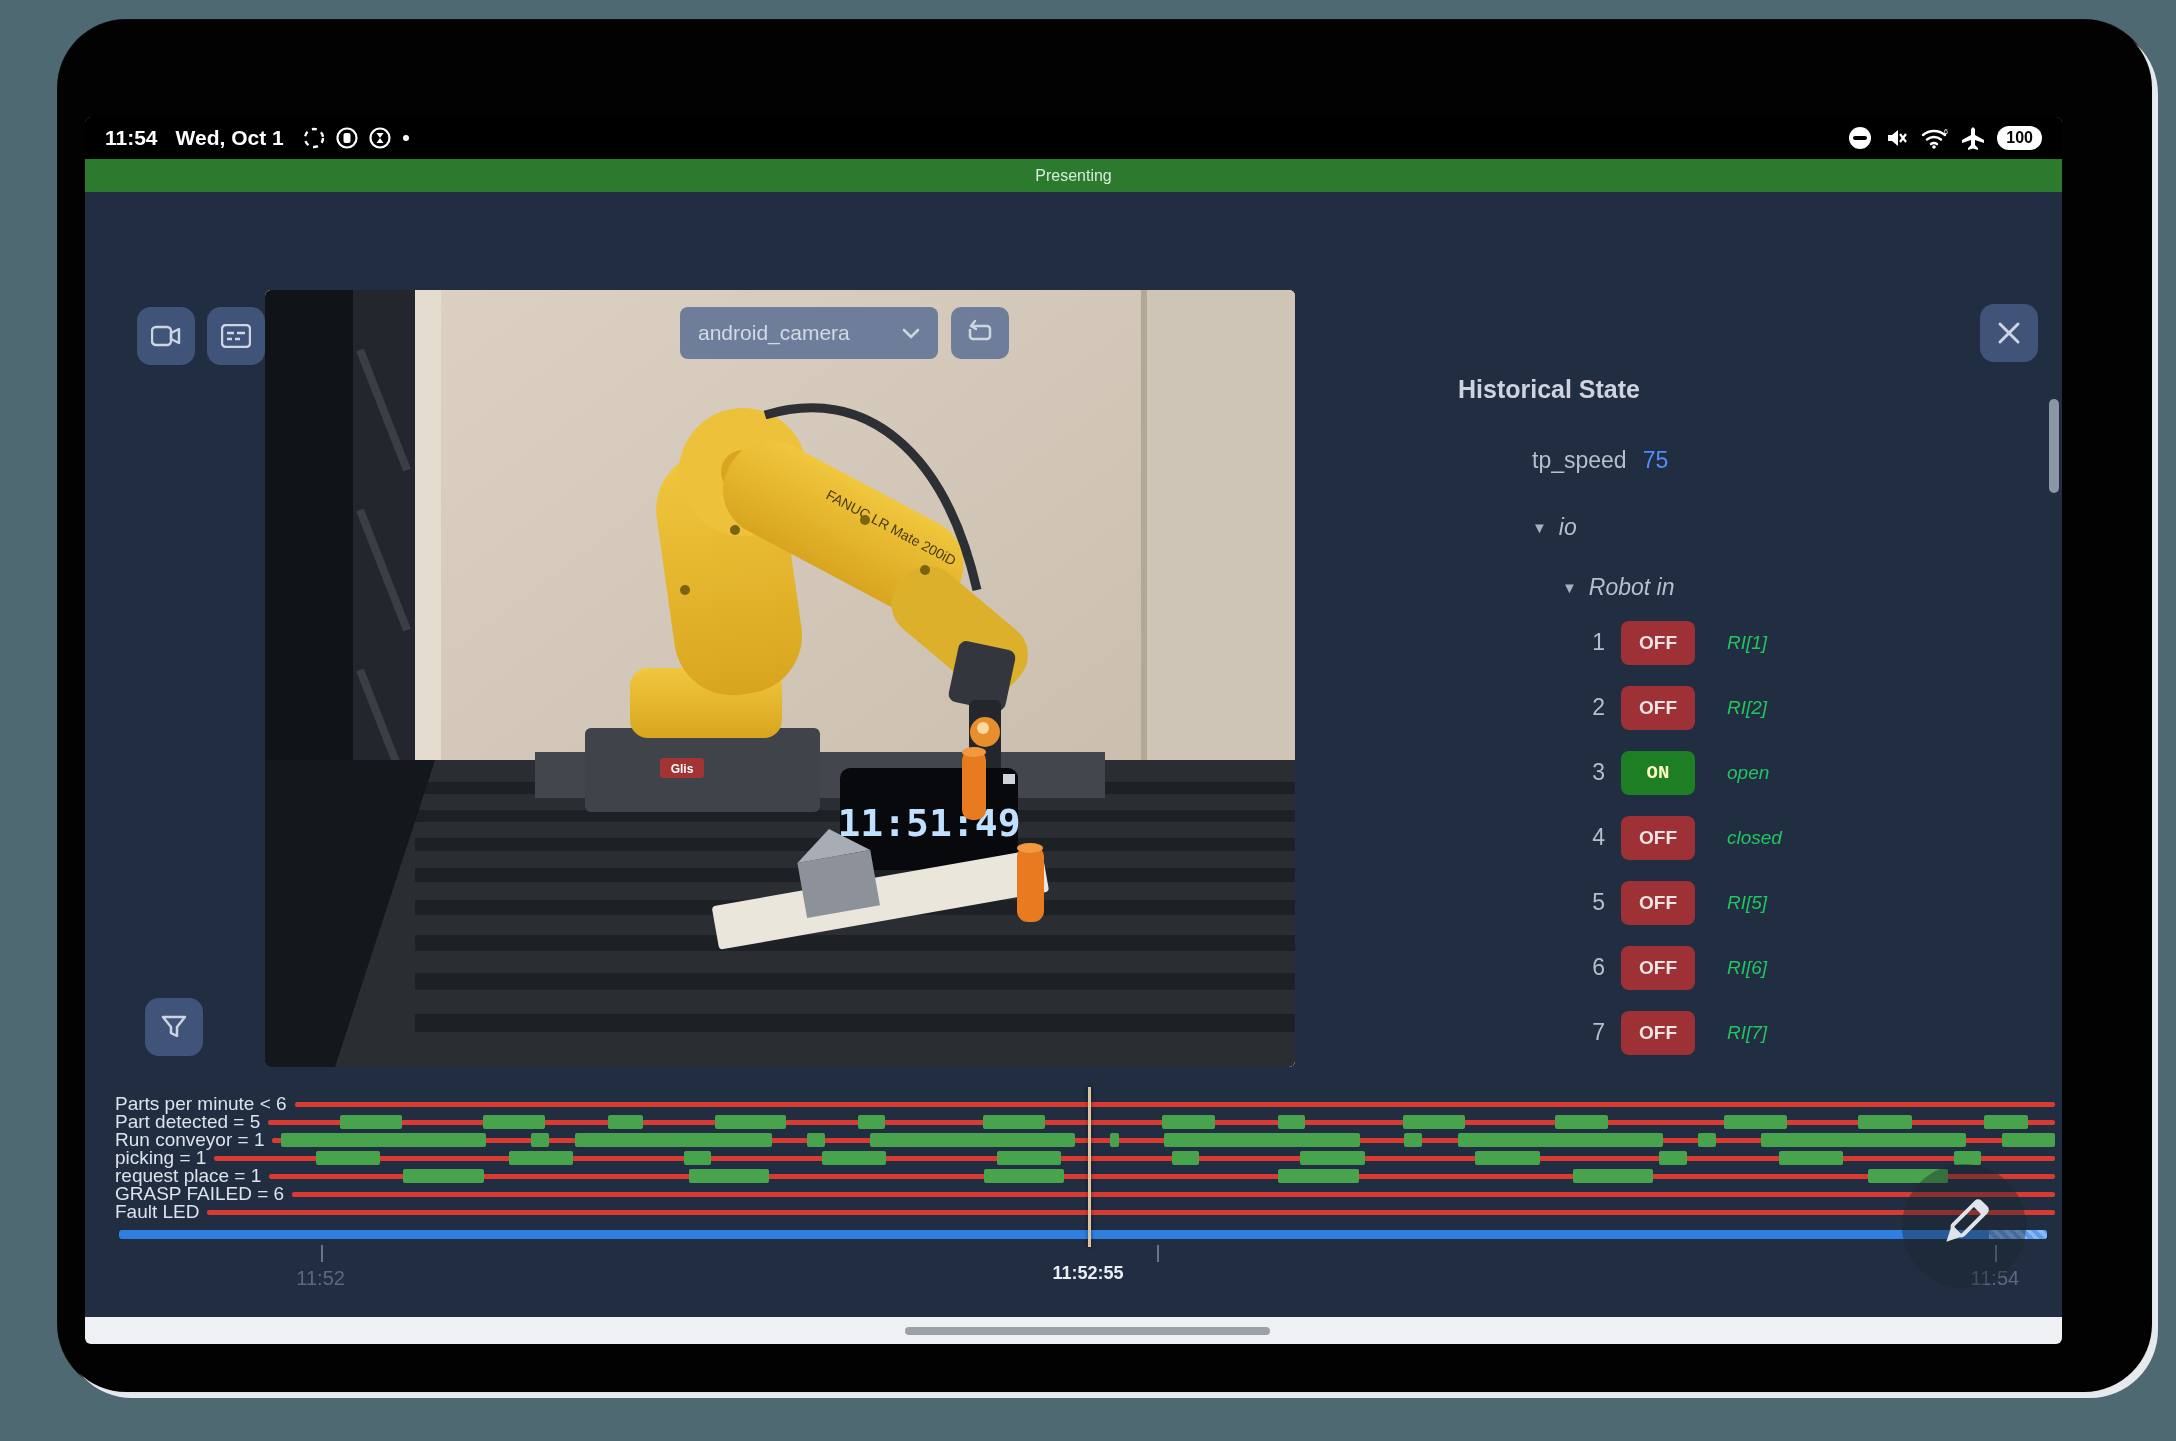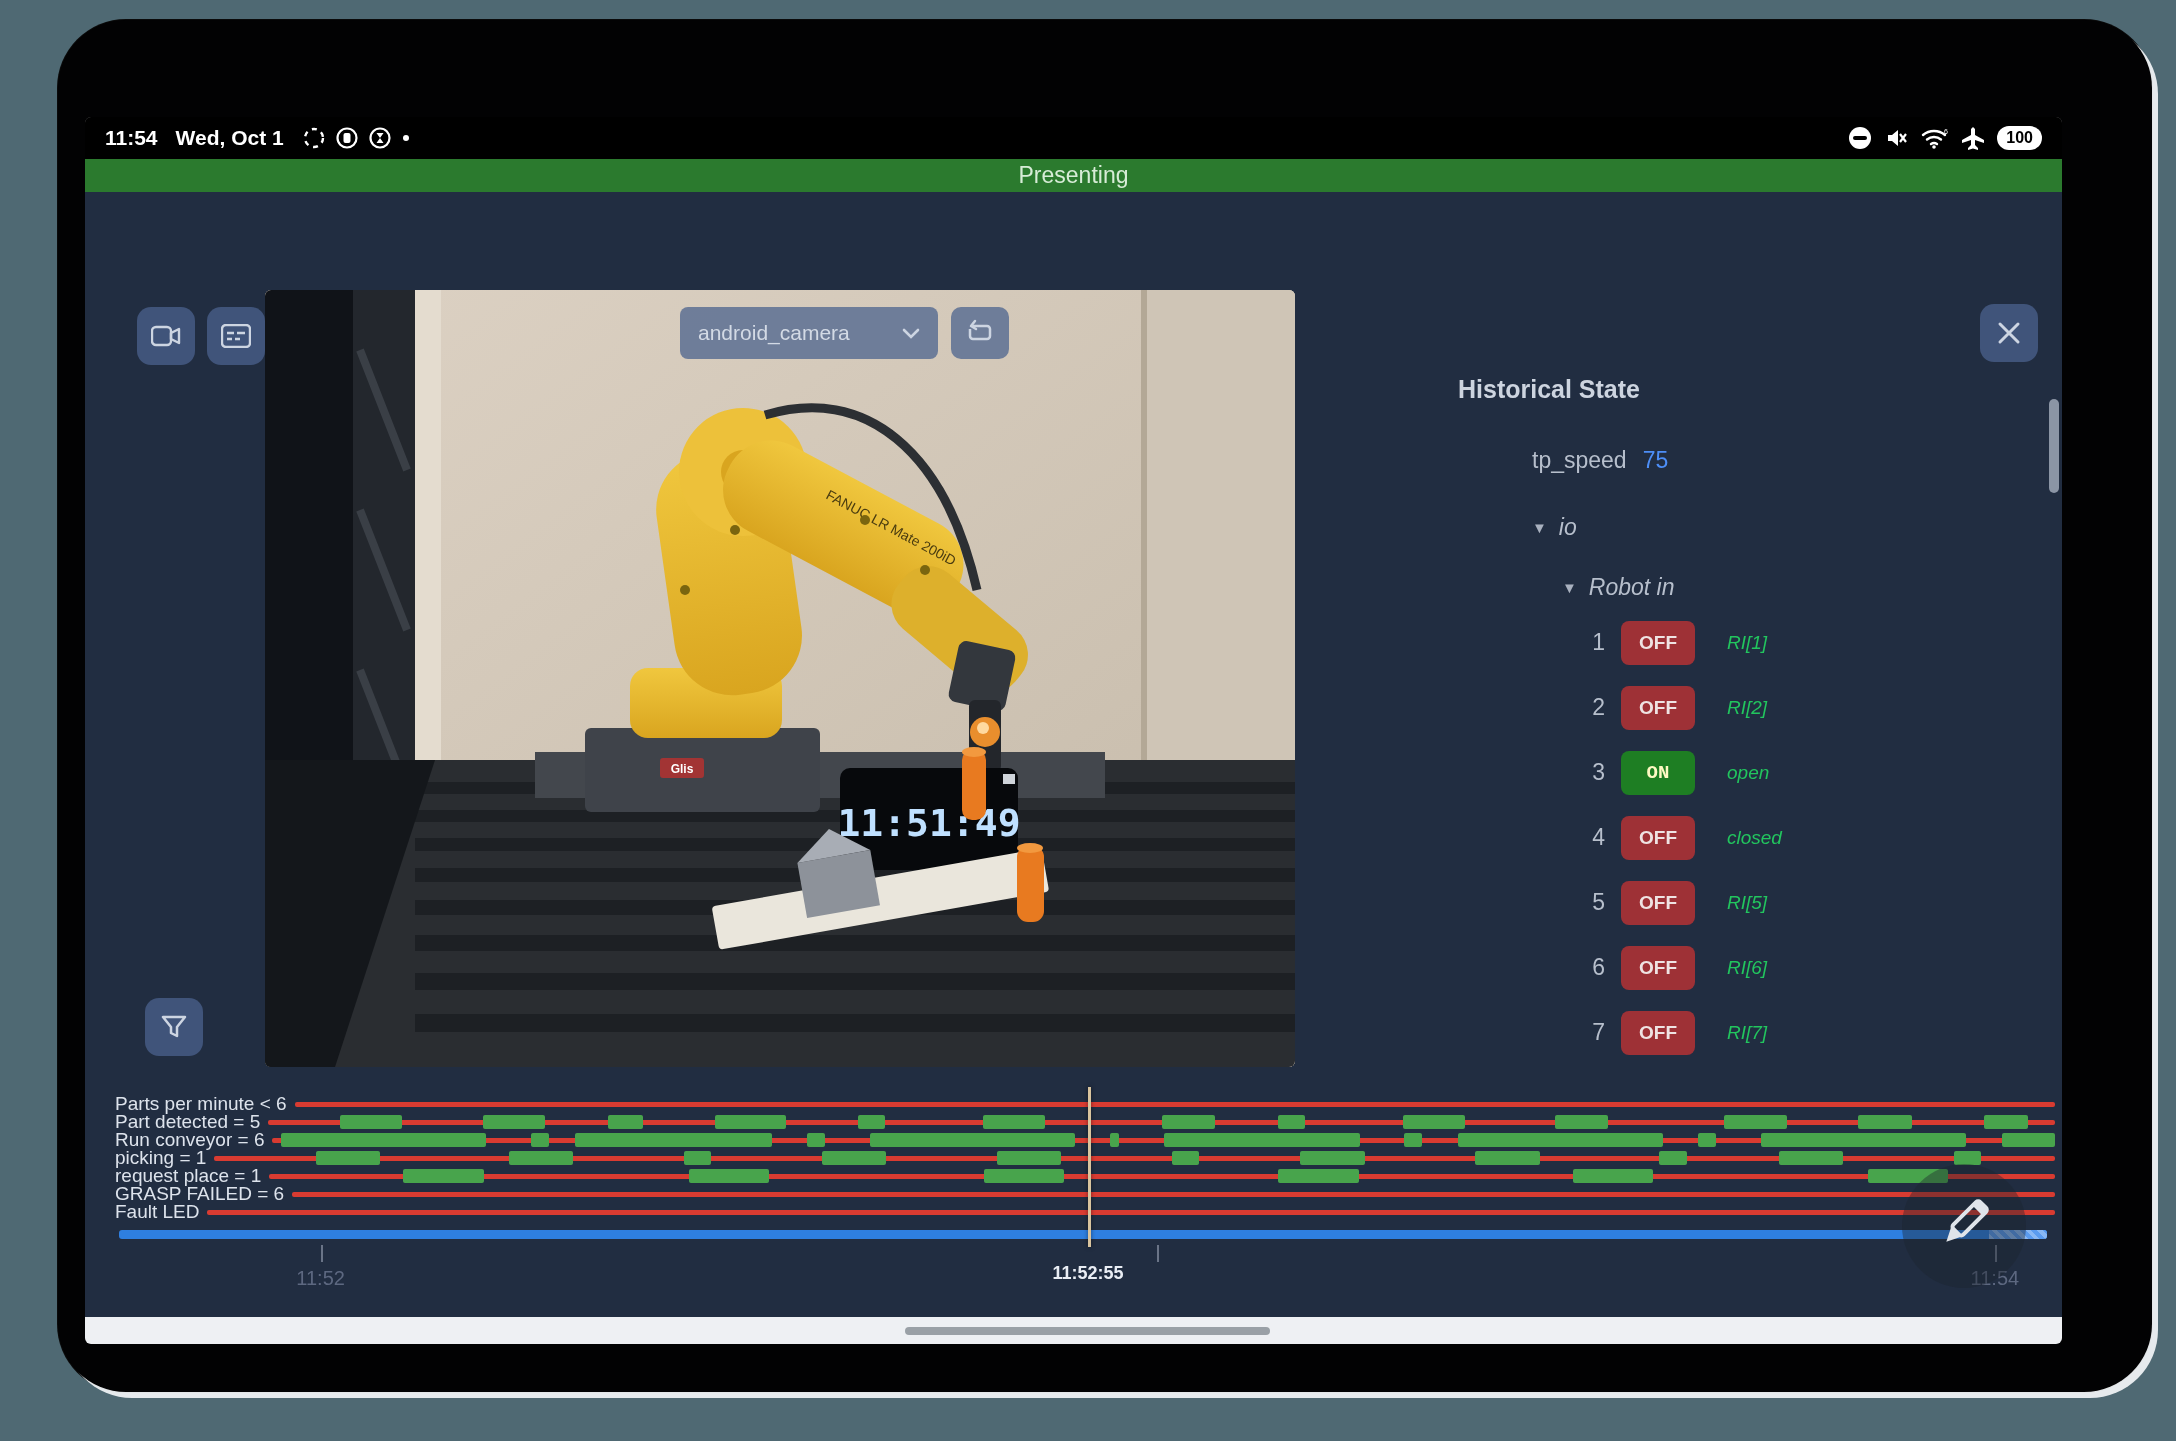--- a/index.html
+++ b/index.html
@@ -38,21 +38,21 @@
   .sb-right{gap:11px;}
   .sb-ico svg{display:block;}
   .battery{
     background:#fff;color:#000;font-weight:bold;font-size:16px;
     border-radius:13px;padding:2px 9px;line-height:20px;
   }
   
   .banner{
     position:absolute;left:0;top:42px;width:100%;height:33px;
     background:var(--banner-green);display:flex;align-items:center;justify-content:center;
-    color:#d7ecd7;font-size:23px;
+    color:#d7ecd7;font-size:16px;
   }
   
   .app{position:absolute;left:0;top:75px;width:100%;height:1125px;background:var(--app-bg);}
   .sq-btn{
     position:absolute;width:58px;height:58px;border-radius:14px;
     background:var(--button-slate);display:flex;align-items:center;justify-content:center;
   }
   .sq-btn svg{display:block;}
   
   .video{
@@ -381,21 +381,21 @@
                 <span class="seg" style="left: 50%; width: 3%;"></span>
                 <span class="seg" style="left: 56.5%; width: 1.5%;"></span>
                 <span class="seg" style="left: 63.5%; width: 3.5%;"></span>
                 <span class="seg" style="left: 72%; width: 3%;"></span>
                 <span class="seg" style="left: 81.5%; width: 3.5%;"></span>
                 <span class="seg" style="left: 89%; width: 3%;"></span>
                 <span class="seg" style="left: 96%; width: 2.5%;"></span>
               </span>
             </div>
             <div class="t-row">
-              <span class="t-label">Run conveyor = 6</span>
+              <span class="t-label">Run conveyor = 1</span>
               <span class="t-track">
                 <span class="seg" style="left: 0.5%; width: 11.5%;"></span>
                 <span class="seg" style="left: 14.5%; width: 1%;"></span>
                 <span class="seg" style="left: 17%; width: 11%;"></span>
                 <span class="seg" style="left: 30%; width: 1%;"></span>
                 <span class="seg" style="left: 33.5%; width: 11.5%;"></span>
                 <span class="seg" style="left: 47%; width: 0.5%;"></span>
                 <span class="seg" style="left: 50%; width: 11%;"></span>
                 <span class="seg" style="left: 63.5%; width: 1%;"></span>
                 <span class="seg" style="left: 66.5%; width: 11.5%;"></span>

